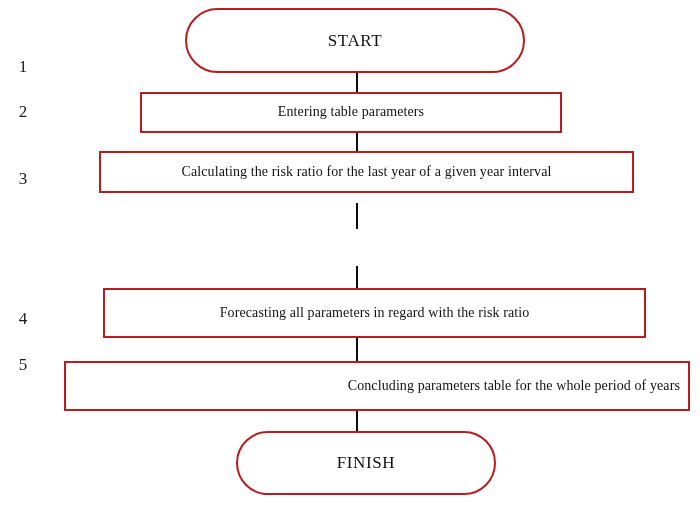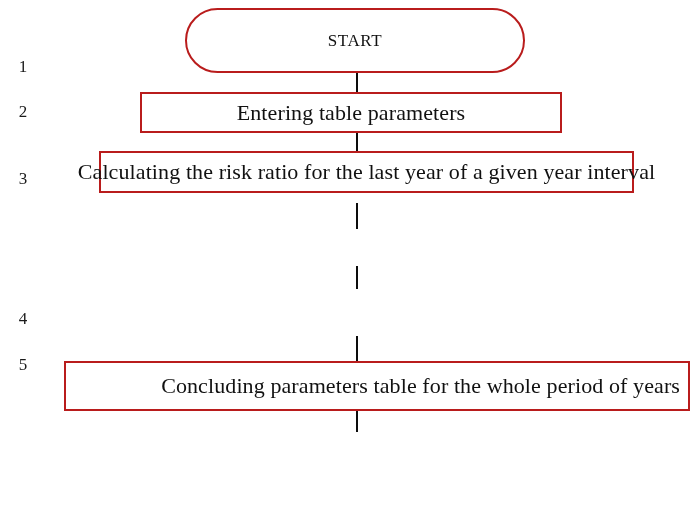--- a/index.html
+++ b/index.html
@@ -38,21 +38,21 @@
     border: 2px solid #b91c1c;
     display: flex;
     align-items: center;
     justify-content: center;
     text-align: center;
     color: #111111;
   }
   .node .node-label {
     display: block;
     padding: 0 8px;
-    font-size: 22px;
+    font-size: 14px;
     line-height: 1.15;
     letter-spacing: 0.1px;
     white-space: nowrap;
   }
   .node.terminator {
     border-width: 2px;
     border-radius: 999px;
   }
   .node.terminator .node-label {
     font-size: 17px;
@@ -93,19 +93,25 @@
 
   <div class="node process" style="left:140px; top:92px; width:422px; height:41px;">
     <span class="node-label">Entering table parameters</span>
   </div>
 
   <div class="node process" style="left:99px; top:151px; width:535px; height:42px;">
     <span class="node-label">Calculating the risk ratio for the last year of a given year interval</span>
   </div>
 
 
+  <div class="node process" style="left:103px; top:288px; width:543px; height:50px;">
+    <span class="node-label">Forecasting all parameters in regard with the risk ratio</span>
+  </div>
 
   <div class="node process" style="left:64px; top:361px; width:626px; height:50px;justify-content:flex-end;">
     <span class="node-label">Concluding parameters table for the whole period of years</span>
   </div>
 
+  <div class="node terminator" style="left:236px; top:431px; width:260px; height:64px;">
+    <span class="node-label">FINISH</span>
+  </div>
 
 </div>
 
 </body></html>

